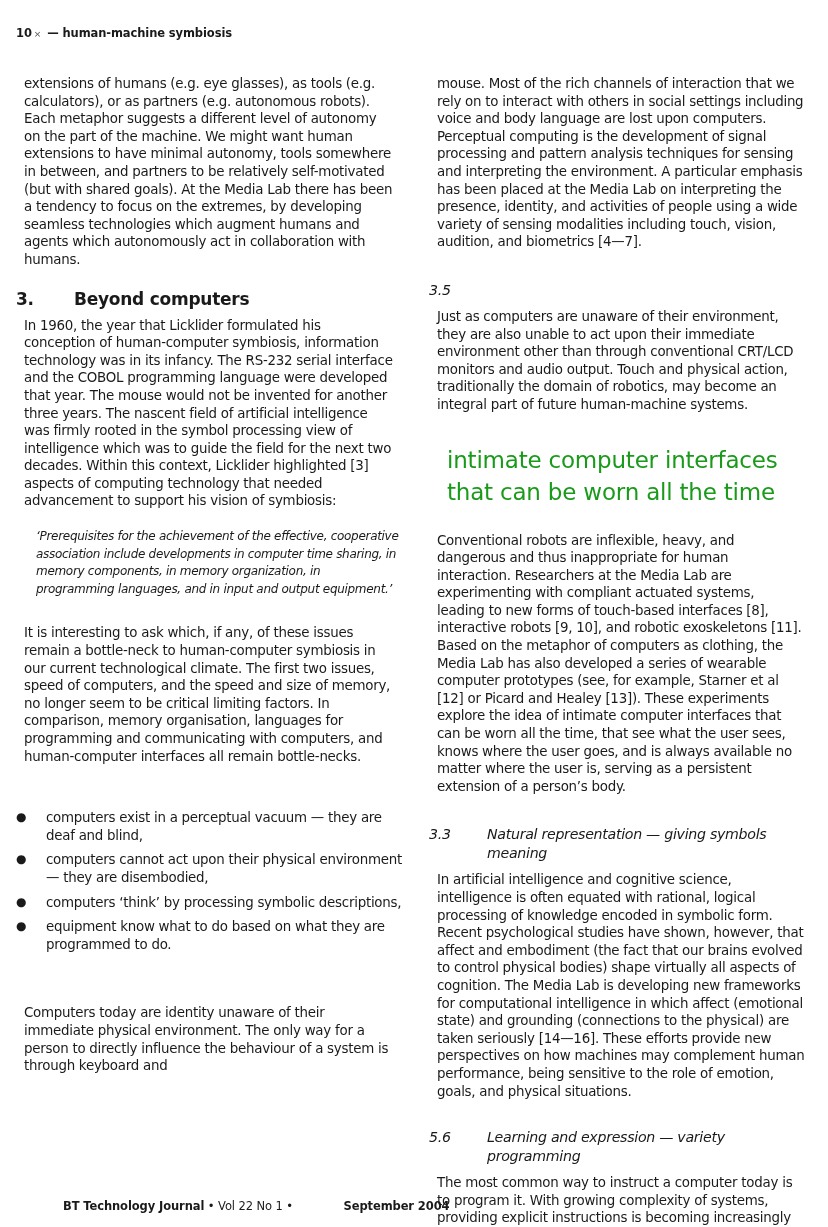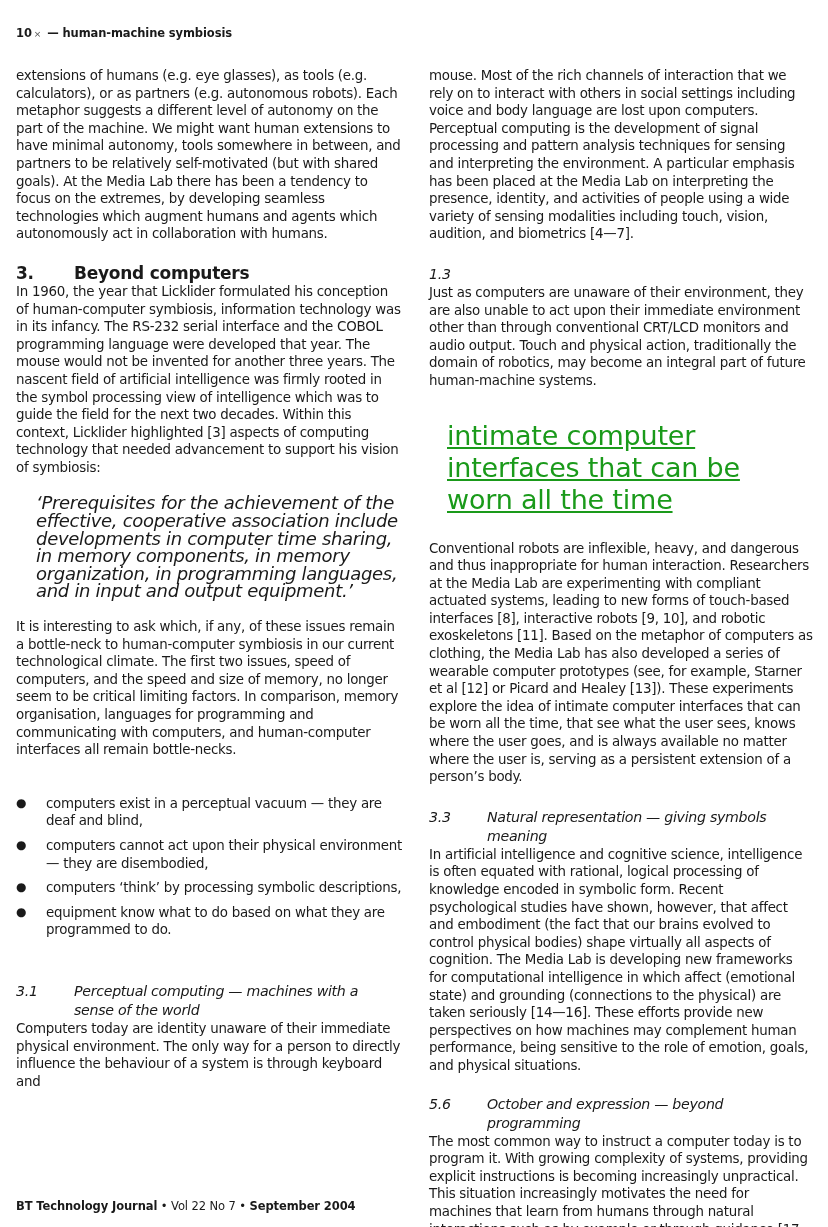--- a/index.html
+++ b/index.html
@@ -9,51 +9,50 @@
   }
   .running-head {
     position: absolute; left: 16px; top: 26px;
     font-size: 11.5px; font-weight: bold; letter-spacing: -0.1px; text-align: center;
   }
   .running-head .times { font-weight: normal; font-size: 9px; color: #555; margin: 0 2px; }
   .footer {
     position: absolute; left: 16px; top: 1199px;
     font-size: 11.5px; letter-spacing: -0.1px;
   }
-  .footer b { font-weight: bold; }
+  .footer b { font-weight: bold; margin-left: 47px; }
   .col {
     position: absolute; top: 67px; width: 386px;
     font-size: 13.4px; line-height: 17.6px; letter-spacing: -0.25px;
   }
   .col-left { left: 16px; }
   .col-right { left: 429px; width: 384px; }
-  p { margin: 0; }
+  p { margin: 8px; }
   .gap { height: 18px; }
   .h1 {
     font-size: 17px; font-weight: bold; margin-top: 20px; line-height: 20px;
     display: flex;
   }
   .h1 .num { width: 58px; }
   .h2 {
     font-style: italic; font-size: 14.2px; line-height: 19px;
     display: flex; letter-spacing: -0.3px;
   }
   .h2 .num { width: 58px; flex: none; }
   .h2 .title { flex: 1; }
   .quote {
-    font-style: italic; font-size: 18px; line-height: 17.6px;
+    font-style: italic; font-size: 12px; line-height: 17.6px;
     margin: 18px 0 0 20px; letter-spacing: -0.3px;
   }
   ul.bullets { list-style: none; padding: 0; margin: 18px 0 0 0; }
   ul.bullets li { display: flex; margin-bottom: 7px; }
   ul.bullets li .dot { width: 30px; flex: none; font-size: 12px; padding-left: 0px; }
   .pullquote {
-    color: #1a9a1a; font-size: 27px; line-height: 32px; letter-spacing: -0.2px;
+    color: #1a9a1a; font-size: 23px; line-height: 32px; letter-spacing: -0.2px;
     margin: 30px 0 24px 18px;
-    text-decoration: underline;
   }
 </style>
 </head>
 <body>
 
 <div class="running-head">
   <span>10</span><span class="times">×</span>
   <span>—</span>
   <span>human-machine symbiosis</span>
 </div>
@@ -89,54 +88,50 @@
       </li>
     <li>
         <span class="dot">●</span>
         <span>equipment know what to do based on what they are programmed to do.</span>
       </li>
   </ul>
 
   <div style="height:10px"></div>
 
   <div style="height:26px"></div>
-  <div class="h2">
-    <span class="num">3.1</span>
-    <span class="title">Perceptual computing — machines with a sense of the world</span>
-  </div>
   <p>Computers today are identity unaware of their immediate physical environment. The only way for a person to directly influence the behaviour of a system is through keyboard and</p>
 </div>
 
 <div class="col col-right">
   <p>mouse. Most of the rich channels of interaction that we rely on to interact with others in social settings including voice and body language are lost upon computers. Perceptual computing is the development of signal processing and pattern analysis techniques for sensing and interpreting the environment. A particular emphasis has been placed at the Media Lab on interpreting the presence, identity, and activities of people using a wide variety of sensing modalities including touch, vision, audition, and biometrics [4—7].</p>
 
   <div style="height:22px"></div>
   <div class="h2">
-    <span class="num">1.3</span>
+    <span class="num">3.5</span>
   </div>
   <p>Just as computers are unaware of their environment, they are also unable to act upon their immediate environment other than through conventional CRT/LCD monitors and audio output. Touch and physical action, traditionally the domain of robotics, may become an integral part of future human-machine systems.</p>
 
   <div class="pullquote">intimate computer interfaces that can be worn all the time</div>
 
   <p>Conventional robots are inflexible, heavy, and dangerous and thus inappropriate for human interaction. Researchers at the Media Lab are experimenting with compliant actuated systems, leading to new forms of touch-based interfaces [8], interactive robots [9, 10], and robotic exoskeletons [11]. Based on the metaphor of computers as clothing, the Media Lab has also developed a series of wearable computer prototypes (see, for example, Starner et al [12] or Picard and Healey [13]). These experiments explore the idea of intimate computer interfaces that can be worn all the time, that see what the user sees, knows where the user goes, and is always available no matter where the user is, serving as a persistent extension of a person’s body.</p>
 
   <div style="height:22px"></div>
   <div class="h2">
     <span class="num">3.3</span>
     <span class="title">Natural  representation — giving symbols meaning</span>
   </div>
   <p>In artificial intelligence and cognitive science, intelligence is often equated with rational, logical processing of knowledge encoded in symbolic form. Recent psychological studies have shown, however, that affect and embodiment (the fact that our brains evolved to control physical bodies) shape virtually all aspects of cognition.  The Media Lab is developing new frameworks for computational intelligence in which affect (emotional state) and grounding (connections to the physical) are taken seriously [14—16]. These efforts provide new perspectives on how machines may complement human performance, being sensitive to the role of emotion, goals, and physical situations.</p>
 
   <div style="height:20px"></div>
   <div class="h2">
     <span class="num">5.6</span>
-    <span class="title">October and expression — beyond programming</span>
+    <span class="title">Learning and expression — variety programming</span>
   </div>
   <p>The most common way to instruct a computer today is to program it. With growing complexity of systems, providing explicit instructions is becoming increasingly unpractical. This situation increasingly motivates the need for machines that learn from humans through natural interactions such as by example or through guidance [17—19].  To complement</p>
 </div>
 
 <div class="footer">
   <b>BT Technology Journal</b>
   <span>•</span>
-  <span>Vol 22 No 7</span>
+  <span>Vol 22 No 1</span>
   <span>•</span>
   <b>September 2004</b>
 </div>
 
 </body></html>

